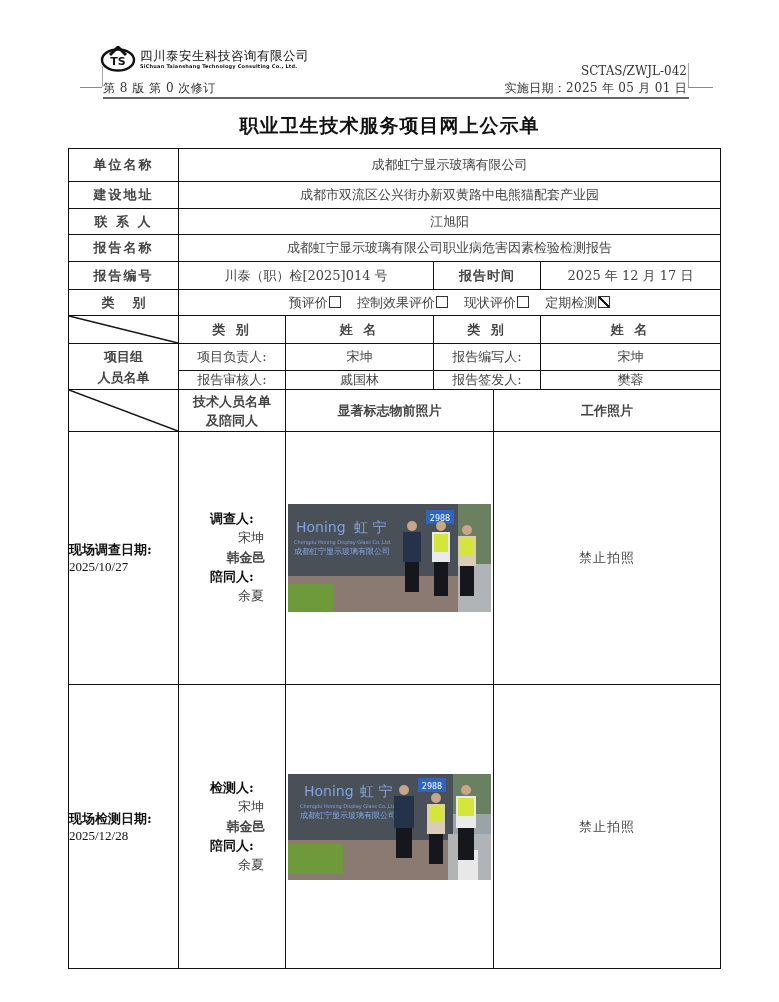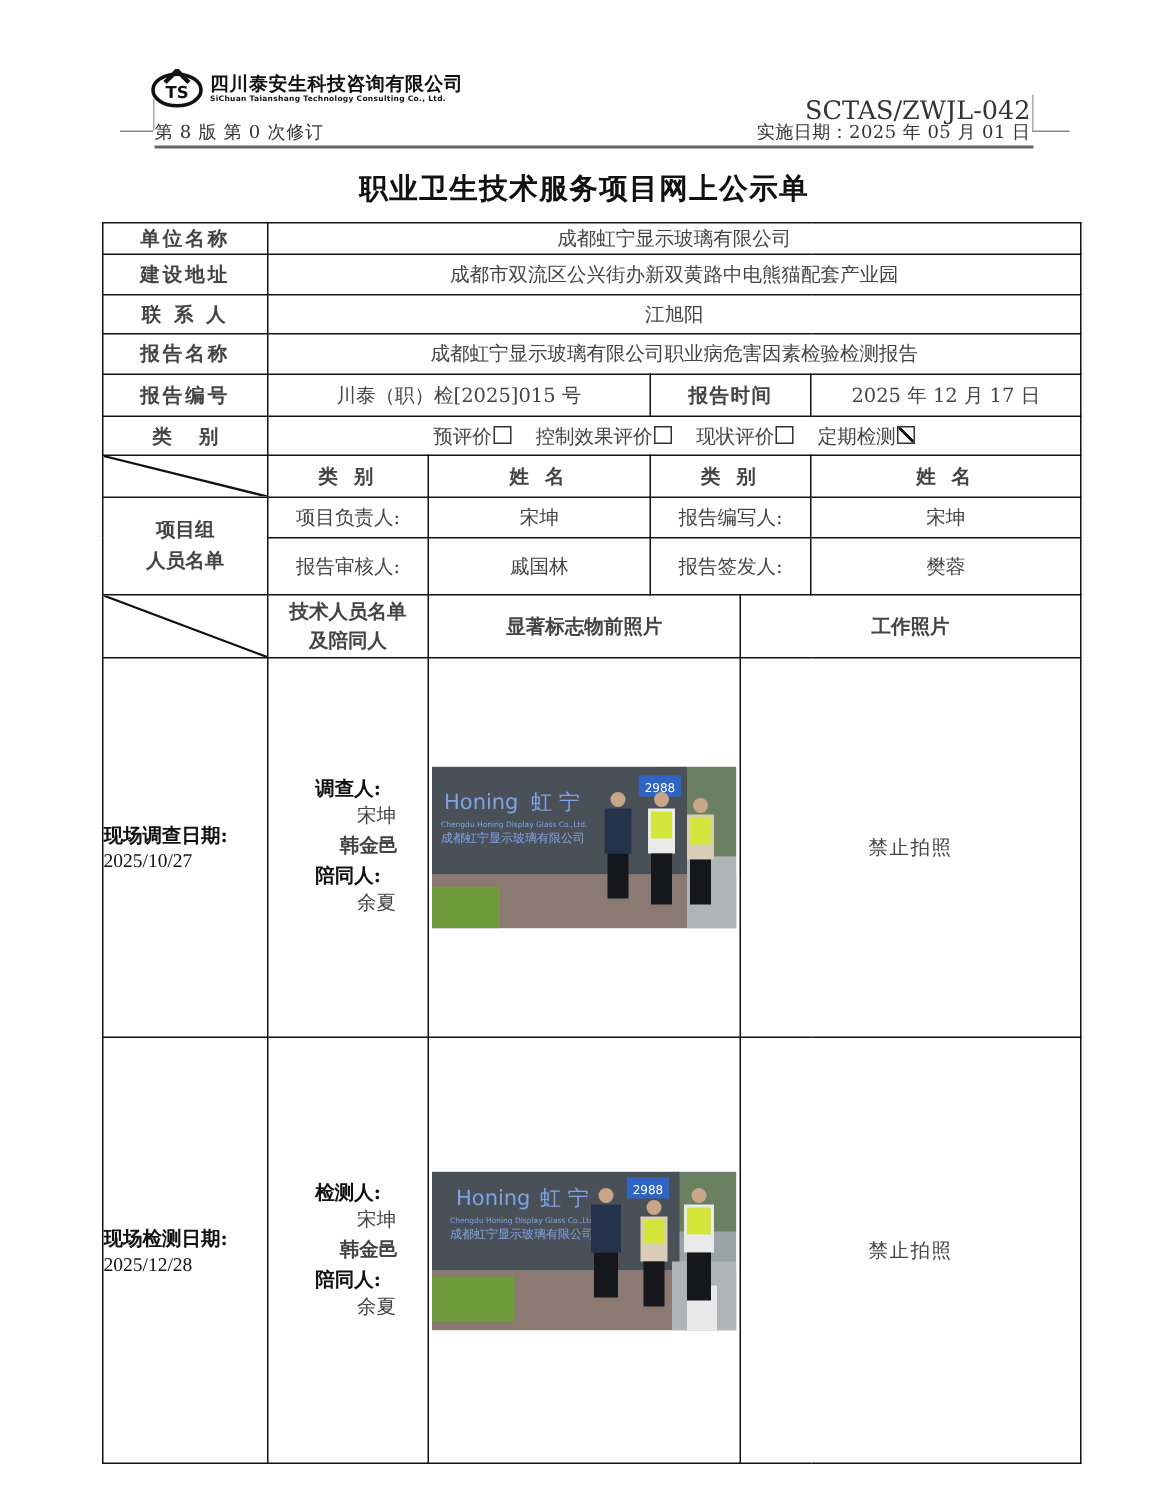--- a/index.html
+++ b/index.html
@@ -1,24 +1,24 @@
 <!DOCTYPE html>
 <html><head>
 <meta charset="utf-8">
 <style>
   html, body { margin:0; padding:0; background:#ffffff; }
   body { width:779px; height:1002px; position:relative; overflow:hidden;
          font-family:"DejaVu Serif","Liberation Serif",serif; color:#111; }
   .abs { position:absolute; }
   
   .logo { left:100px; top:46px; width:36px; height:26px; }
-  .co-cn { left:140px; top:48px; font-family:"DejaVu Sans","Liberation Sans",sans-serif; font-weight:bold; font-size:12.5px; letter-spacing:0.5px; color:#111; }
+  .co-cn { left:140px; top:48px; font-family:"DejaVu Sans","Liberation Sans",sans-serif; font-weight:normal; font-size:12.5px; letter-spacing:0.5px; color:#111; }
   .co-en { left:140px; top:63px; font-family:"DejaVu Sans","Liberation Sans",sans-serif; font-weight:bold; font-size:5px; letter-spacing:0.2px; color:#111; }
   .ver { left:103px; top:80px; font-size:12px; color:#333; letter-spacing:0.5px; }
-  .code { right:92px; top:64px; font-size:17px; color:#333; }
+  .code { right:92px; top:64px; font-size:12px; color:#333; }
   .impl { right:92px; top:80px; font-size:12px; color:#333; letter-spacing:0.3px;margin-left:17px; }
   .hl-left { left:80px; top:87px; width:22px; height:1px; background:#888; }
   .hl-leftv { left:102px; top:66px; width:1px; height:21px; background:#aaa; }
   .hl-right { left:688px; top:87px; width:25px; height:1px; background:#888; }
   .hl-rightv { left:688px; top:63px; width:1px; height:24px; background:#aaa; }
   .hdr-rule { left:103px; top:97px; width:586px; height:2px; background:#666; }
   .doc-title { left:0; width:779px; top:113px; text-align:center; font-size:19px; font-weight:bold; letter-spacing:1px; color:#111; }
 
   
   table.grid { position:absolute; left:68px; top:148px; width:652px; border-collapse:collapse; table-layout:fixed; }
@@ -68,39 +68,39 @@
   <colgroup>
     <col style="width:110px">
       <col style="width:107px">
       <col style="width:148px">
     <col style="width:60px">
       <col style="width:47px">
       <col style="width:180px">
   </colgroup>
 
   <tbody>
-      <tr style="height:21px">
+      <tr style="height:33px">
     <td class="lbl">单位名称</td>
     <td colspan="5">成都虹宁显示玻璃有限公司</td>
   </tr>
   <tr style="height:27px">
     <td class="lbl">建设地址</td>
     <td colspan="5">成都市双流区公兴街办新双黄路中电熊猫配套产业园</td>
   </tr>
   <tr style="height:26px">
     <td class="lbl">联 系 人</td>
     <td colspan="5">江旭阳</td>
   </tr>
   <tr style="height:27px">
     <td class="lbl">报告名称</td>
     <td colspan="5">成都虹宁显示玻璃有限公司职业病危害因素检验检测报告</td>
   </tr>
   <tr style="height:28px">
     <td class="lbl">报告编号</td>
-    <td colspan="2">川泰（职）检[2025]015 号</td>
+    <td colspan="2">川泰（职）检[2025]014 号</td>
     <td colspan="2" class="lbl" style="letter-spacing:1px">报告时间</td>
     <td>2025 年 12 月 17 日</td>
   </tr>
   <tr style="height:26px">
     <td class="lbl" style="letter-spacing:0; white-space:pre">类    别</td>
     <td colspan="5">
       <span class="opt"><span>预评价</span><span class="chk"></span></span>
       <span class="opt"><span>控制效果评价</span><span class="chk"></span></span>
       <span class="opt"><span>现状评价</span><span class="chk"></span></span>
       <span class="opt"><span>定期检测</span><span class="chk on"></span></span>
@@ -121,21 +121,21 @@
   <tr style="height:27px">
     <td rowspan="2" class="bold" style="line-height:21px">
       <span>项目组</span><br>
       <span>人员名单</span>
     </td>
     <td>项目负责人:</td>
     <td>宋坤</td>
     <td colspan="2">报告编写人:</td>
     <td>宋坤</td>
   </tr>
-  <tr style="height:38px">
+  <tr style="height:19px">
     <td>报告审核人:</td>
     <td>戚国林</td>
     <td colspan="2">报告签发人:</td>
     <td>樊蓉</td>
   </tr>
 
   <tr style="height:42px">
     <td class="diag">
       <svg preserveAspectRatio="none" viewBox="0 0 100 100">
             <line x1="0" y1="0" x2="100" y2="100" stroke="#111" stroke-width="1.5" vector-effect="non-scaling-stroke"></line>

